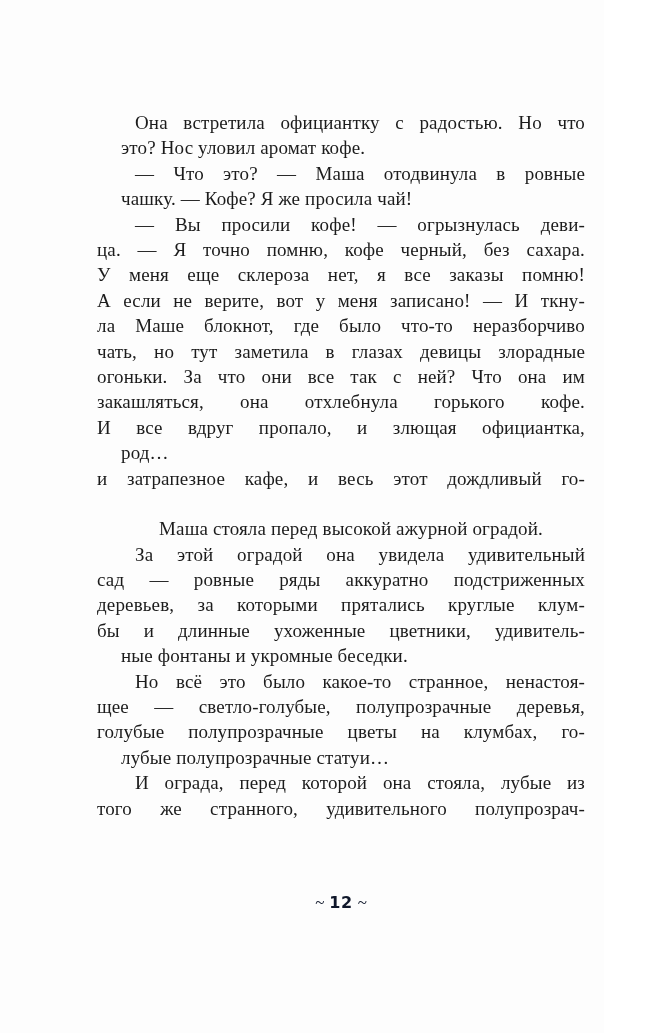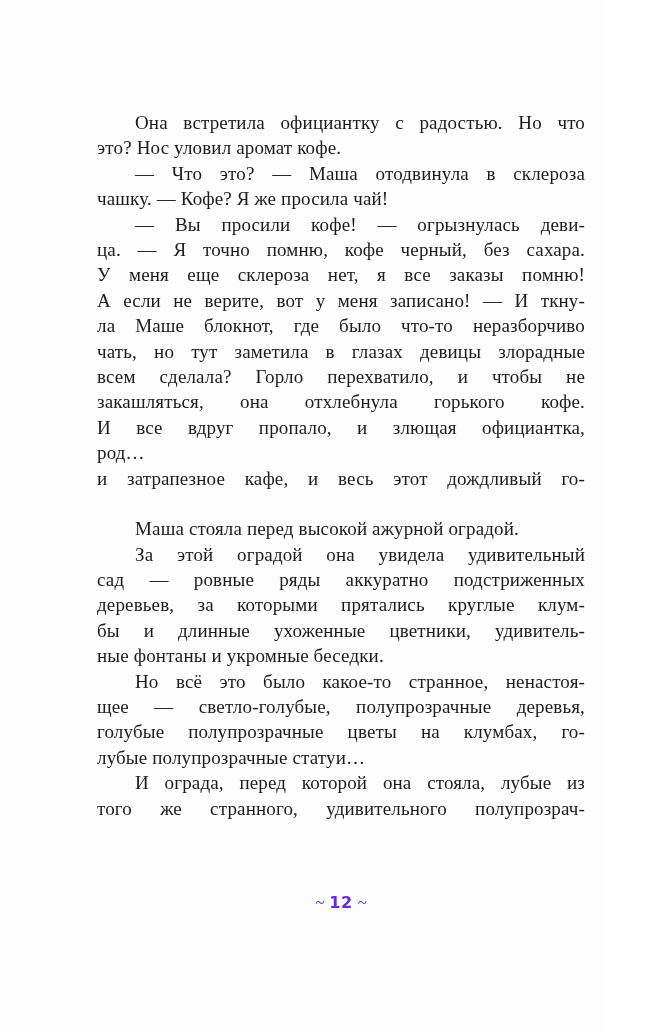--- a/index.html
+++ b/index.html
@@ -35,29 +35,30 @@
   .line {
     text-align: justify;
     text-align-last: justify;
     min-height: 25.4px;
   }
   .line.first {
     padding-left: 38px;
   }
   .line.last {
     text-align-last: left;
+    margin-left: 24px;
   }
   .page-footer {
     position: absolute;
     left: 97px;
     top: 893px;
     width: 488px;
     text-align: center;
     font-size: 17px;
-    color: #6d28d9;
+    color: #0f172a;
   }
   .footer-tilde {
     font-family: "Liberation Serif", "DejaVu Serif", serif;
     font-weight: 400;
     padding: 0 5px;
   }
   .page-number {
     font-family: "DejaVu Sans", "Liberation Sans", sans-serif;
     font-weight: 700;
     font-size: 16px;
@@ -67,33 +68,33 @@
 </head>
 <body>
 
 <div class="book-page" style="background: rgb(253, 253, 253); color: rgb(28, 28, 28);">
   <main class="text-block" id="text-block">
       <div class="paragraph">
         <div class="line first">Она встретила официантку с радостью. Но что</div>
         <div class="line last">это? Нос уловил аромат кофе.</div>
       </div>
       <div class="paragraph">
-        <div class="line first">— Что это? — Маша отодвинула в склероза</div>
+        <div class="line first">— Что это? — Маша отодвинула в ровные</div>
         <div class="line last">чашку. — Кофе? Я же просила чай!</div>
       </div>
       <div class="paragraph">
         <div class="line first">— Вы просили кофе! — огрызнулась деви-</div>
         <div class="line">ца. — Я точно помню, кофе черный, без сахара.</div>
         <div class="line">У меня еще склероза нет, я все заказы помню!</div>
         <div class="line">А если не верите, вот у меня записано! — И ткну-</div>
         <div class="line">ла Маше блокнот, где было что-то неразборчиво</div>
       </div>
       <div class="paragraph">
         <div class="line">чать, но тут заметила в глазах девицы злорадные</div>
-        <div class="line">всем сделала? Горло перехватило, и чтобы не</div>
+        <div class="line">огоньки. За что они все так с ней? Что она им</div>
         <div class="line">закашляться, она отхлебнула горького кофе.</div>
         <div class="line">И все вдруг пропало, и злющая официантка,</div>
         <div class="line last">род…</div>
         <div class="line">и затрапезное кафе, и весь этот дождливый го-</div>
       </div>
       <div class="paragraph section-break">
         <div class="line first last">Маша стояла перед высокой ажурной оградой.</div>
       </div>
       <div class="paragraph">
         <div class="line first">За этой оградой она увидела удивительный</div>

